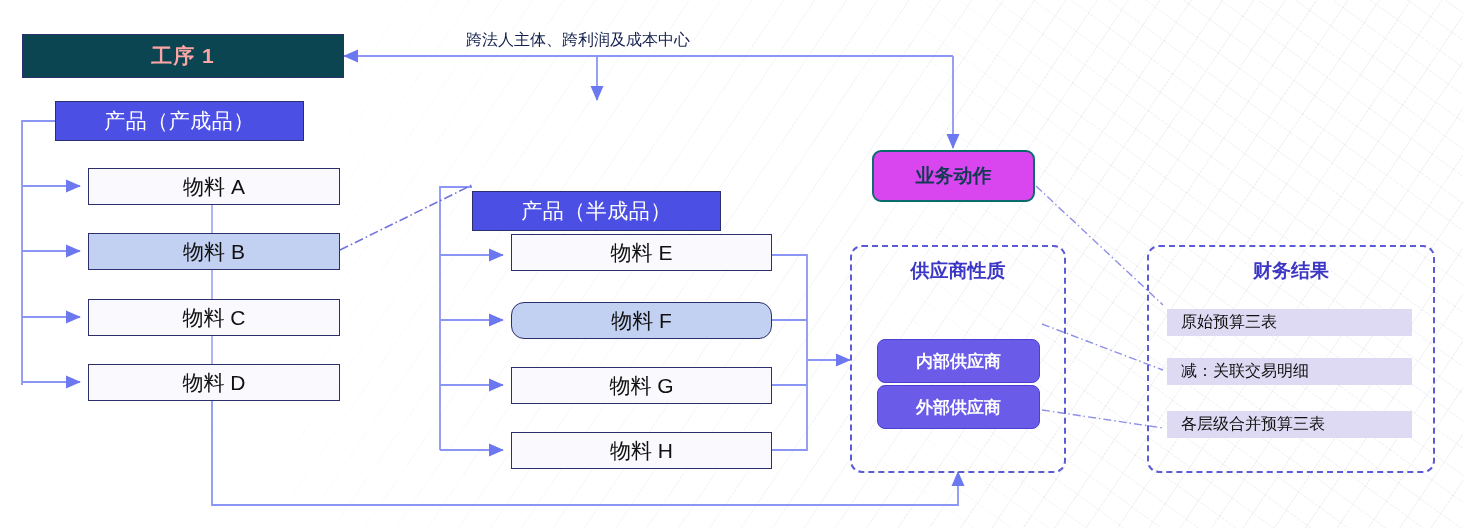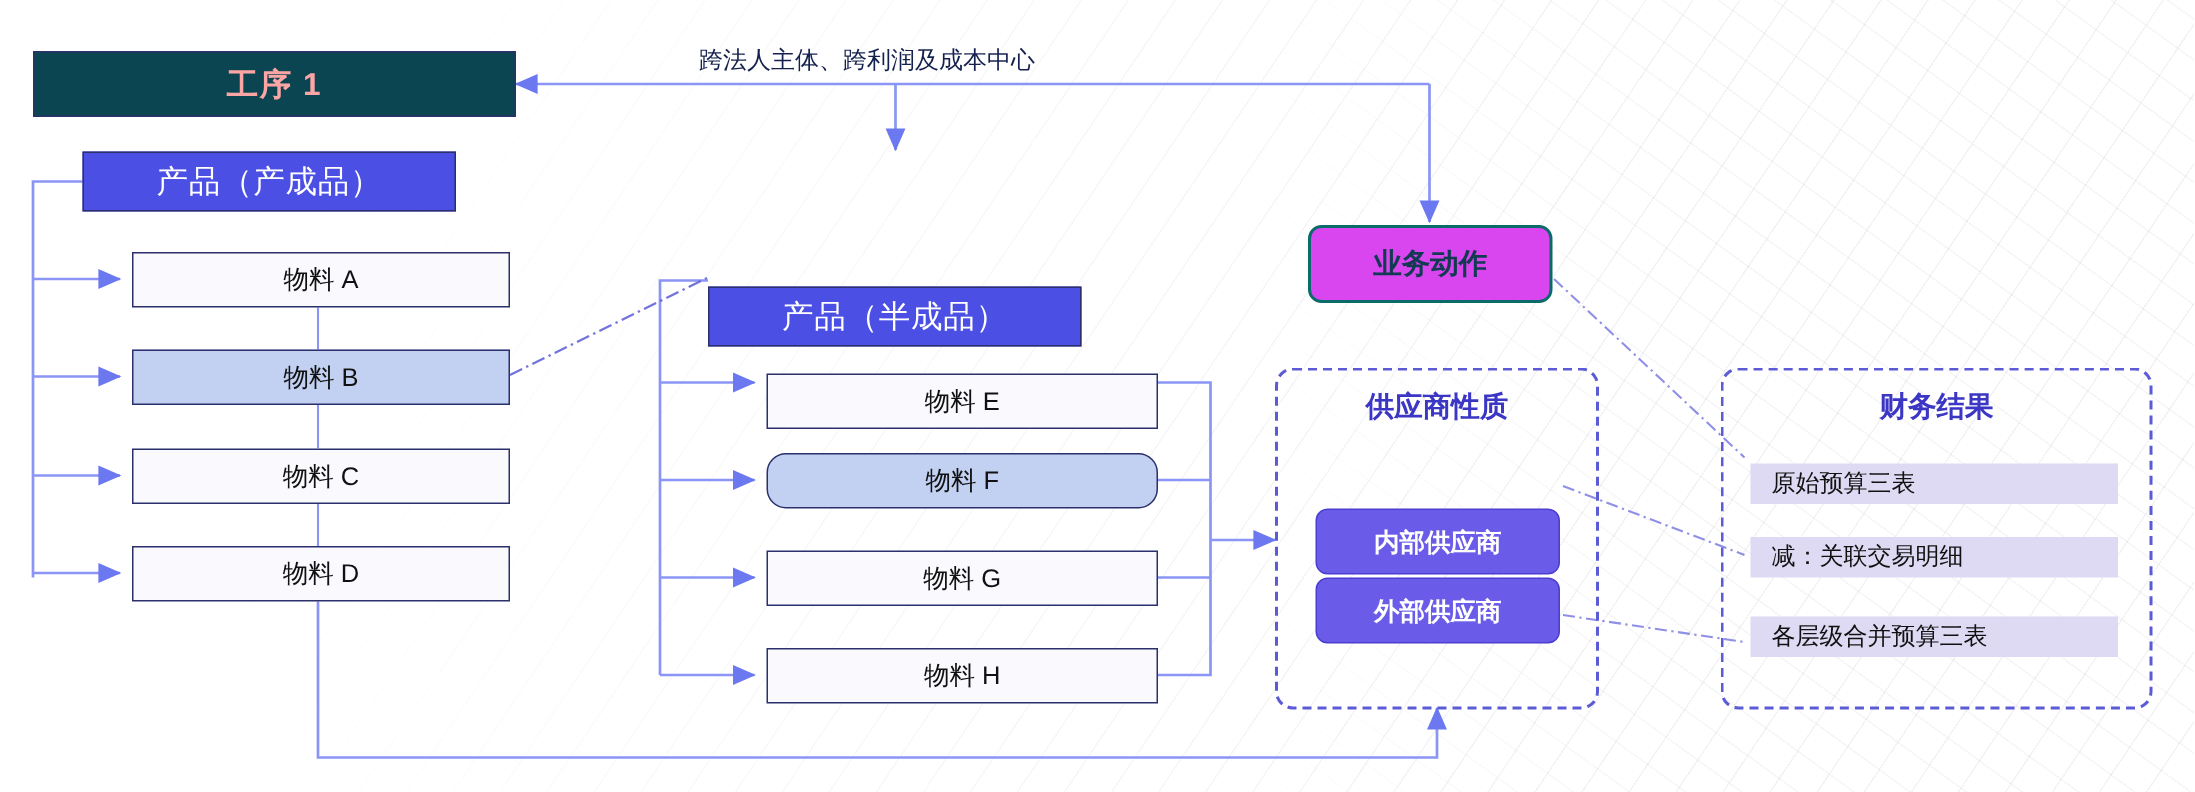--- a/index.html
+++ b/index.html
@@ -77,21 +77,21 @@
     color: #ffffff;
     font-size: 21px;
     letter-spacing: 0.5px;
   }
 
   
   .material {
     background: #FAF9FD;
     border: 1.6px solid #2b2f6b;
     color: #111111;
-    font-size: 17px;
+    font-size: 21px;
     text-align: center;
   }
   .material.hl {
     background: #C2D1F2;
   }
 
   
   .biz {
     background: #d946ef;
     border: 2px solid #0B6B6B;
@@ -230,21 +230,21 @@
   </div>
   <div class="node material" style="left:88px; top:364px; width:252px; height:37px;">
     <span>物料 D</span>
   </div>
 
 
   <div class="node product" style="left:472px; top:167px; width:249px; height:40px;margin-top:24px;">
     <span>产品（半成品）</span>
   </div>
 
-  <div class="node material" style="left:511px; top:249px; width:261px; height:37px;">
+  <div class="node material" style="left:511px; top:234px; width:261px; height:37px;">
     <span>物料 E</span>
   </div>
   <div class="node material hl" style="left:511px; top:302px; width:261px; height:37px;border-radius:13px;">
     <span>物料 F</span>
   </div>
   <div class="node material" style="left:511px; top:367px; width:261px; height:37px;">
     <span>物料 G</span>
   </div>
   <div class="node material" style="left:511px; top:432px; width:261px; height:37px;">
     <span>物料 H</span>

